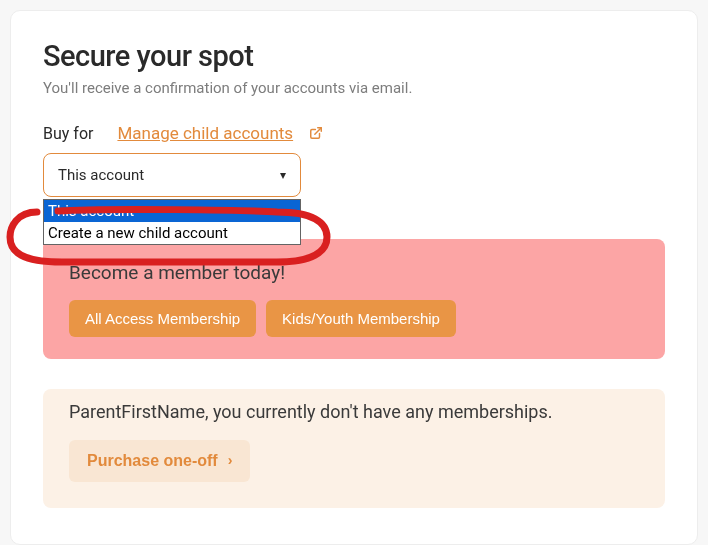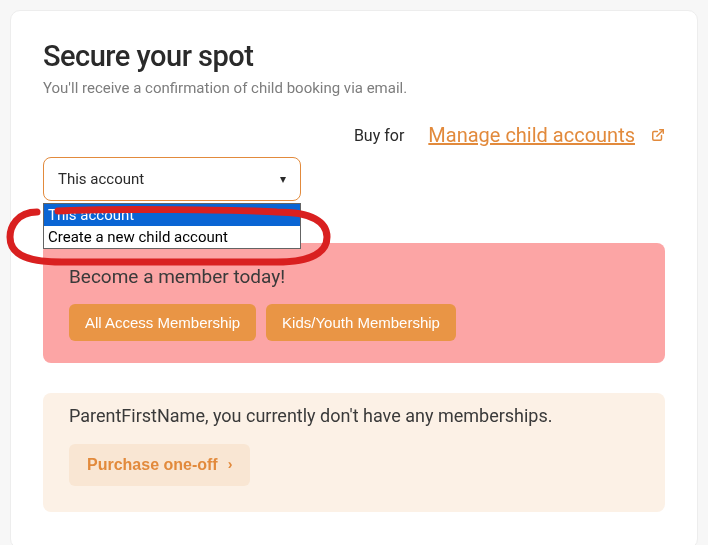--- a/index.html
+++ b/index.html
@@ -31,28 +31,27 @@
     .subtitle {
       font-size: 15px;
       color: #7d7d7d;
       margin-bottom: 26px;
     }
     .buyfor-row {
       display: flex;
       align-items: center;
       gap: 24px;
       margin-bottom: 10px;
-      justify-content: flex-end;
     }
     .buyfor-label {
       font-size: 16px;
       color: #2a2a2a;
     }
     .manage-link {
-      font-size: 20px;
+      font-size: 17px;
       color: #e28a3c;
       text-decoration: underline;
       display: inline-flex;
       align-items: center;
       gap: 16px;
       cursor: pointer;
     }
     .external-icon {
       width: 14px;
       height: 14px;
@@ -156,21 +155,21 @@
       left: -9px;
       top: 191px;
     }
   </style>
 </head>
 <body>
 
 <div class="card">
 
   <h1 class="title">Secure your spot</h1>
-  <p class="subtitle">You'll receive a confirmation of child booking via email.</p>
+  <p class="subtitle">You'll receive a confirmation of your accounts via email.</p>
 
   <div class="buyfor-row">
     <span class="buyfor-label">Buy for</span>
     <a class="manage-link">
       <span>Manage child accounts</span>
       <svg class="external-icon" viewBox="0 0 24 24" fill="none" stroke="#e28a3c" stroke-width="2.5" stroke-linecap="round" stroke-linejoin="round">
         <path d="M18 13v6a2 2 0 0 1-2 2H5a2 2 0 0 1-2-2V8a2 2 0 0 1 2-2h6"></path>
         <polyline points="15 3 21 3 21 9"></polyline>
         <line x1="10" y1="14" x2="21" y2="3"></line>
       </svg>

